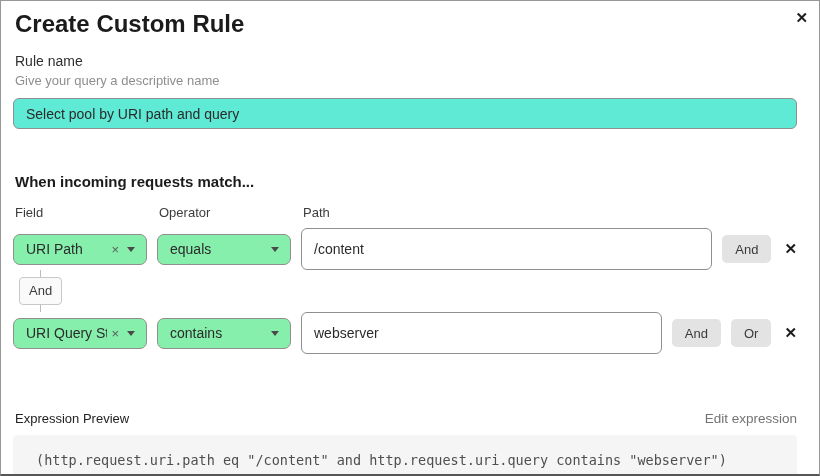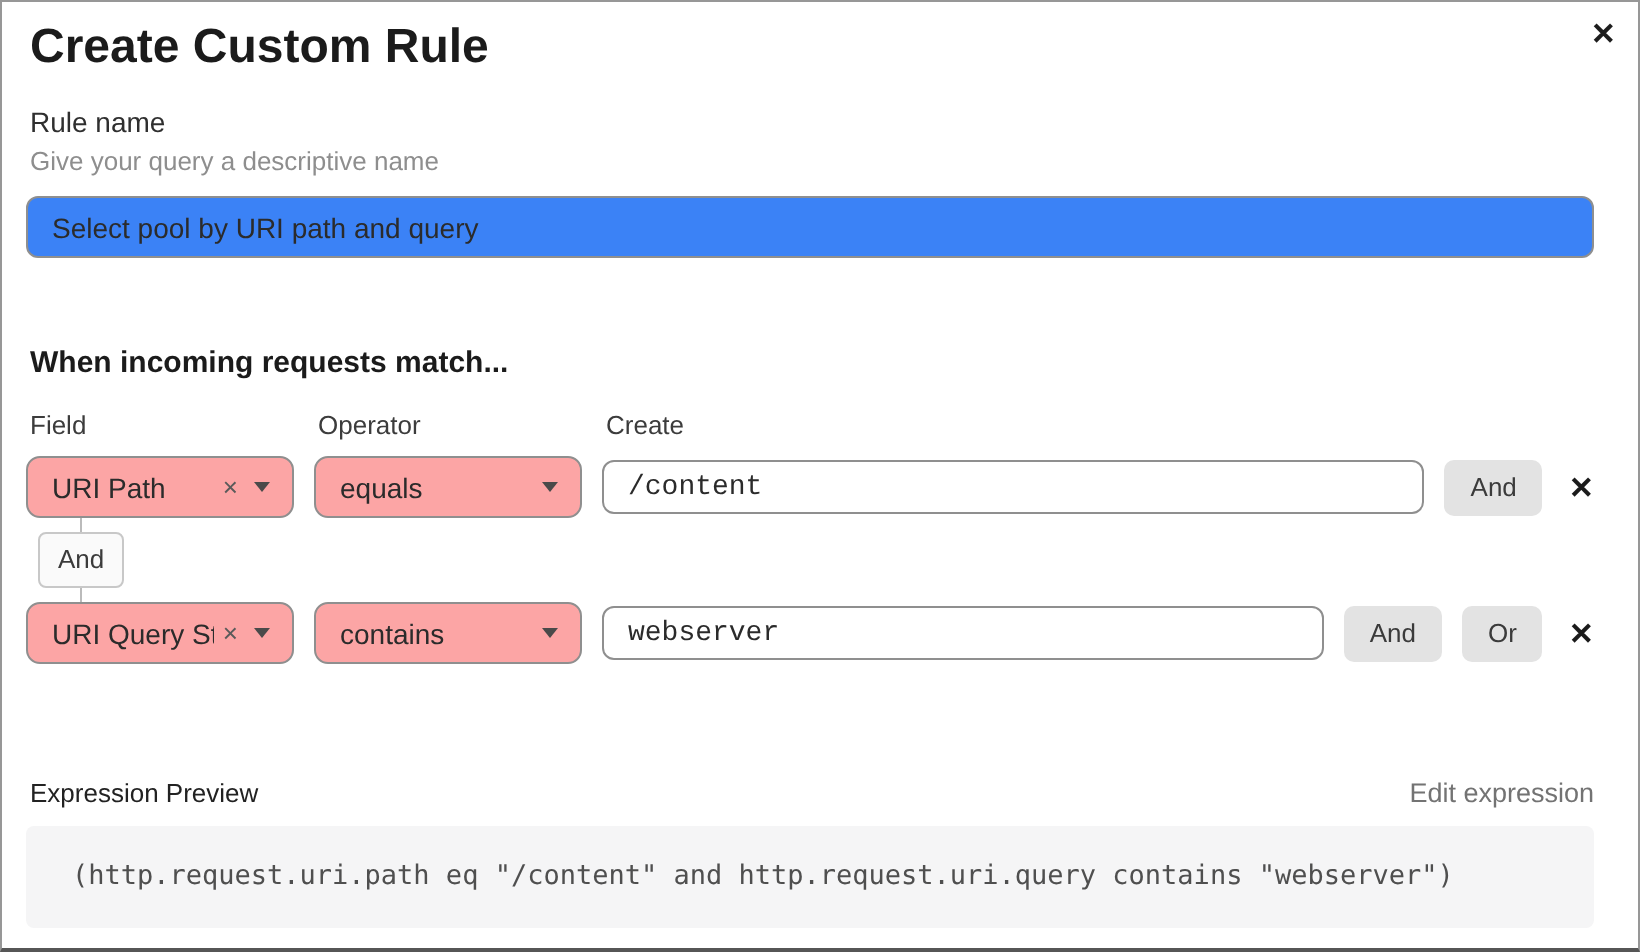--- a/index.html
+++ b/index.html
@@ -28,48 +28,48 @@
     background: none; border: none; padding: 2px;
     font-family: inherit; font-size: 15px; font-weight: 700; color: #1d1d1d;
     cursor: pointer; line-height: 1;
   }
   .section-label { margin: 20px 0 0 2px; font-size: 14px; line-height: 15px; color: #2f2f2f; }
   .helper { margin: 5px 0 0 2px; font-size: 13px; line-height: 14px; color: #8e8e8e; }
   .text-input {
     width: 100%; height: 31px;
     border: 1px solid #8f8f8f; border-radius: 6px;
     padding: 0 12px; font-size: 14px; color: #2b2b2b;
-    font-family: inherit; background: #3b82f6; outline: none;
+    font-family: inherit; background: #5eead4; outline: none;
   }
   .name-input { margin-top: 10px; }
   .match-heading { margin: 45px 0 0 2px; font-size: 15px; font-weight: 700; line-height: 16px; color: #1b1b1b; }
   .col-labels { display: flex; gap: 10px; margin-top: 16px; font-size: 13px; line-height: 14px; color: #3c3c3c; }
   .col-labels > div { padding-left: 2px; }
   .col-f, .col-o { width: 134px; flex: 0 0 134px; }
   .col-v { flex: 1; }
   .cond-row { display: flex; gap: 10px; align-items: center; margin-top: 8px; }
   .select {
     width: 134px; flex: 0 0 134px; height: 31px;
     border: 1px solid #8f8f8f; border-radius: 7px;
     display: flex; align-items: center;
     padding: 0 11px 0 12px;
-    font-size: 14px; color: #2b2b2b; background: #fca5a5; cursor: pointer;
+    font-size: 14px; color: #2b2b2b; background: #86efac; cursor: pointer;
   }
   .select .sel-txt { flex: 1; white-space: nowrap; overflow: hidden; }
   .clear-x { color: #5a5a5a; font-size: 13px; line-height: 1; margin: 0 8px 0 4px; }
   .caret {
     width: 0; height: 0; flex: 0 0 auto;
     border-left: 4px solid transparent; border-right: 4px solid transparent;
     border-top: 5px solid #4a4a4a;
   }
   .val-input {
-    flex: 1 1 auto; height: 27px;
+    flex: 1 1 auto; height: 42px;
     border: 1px solid #8f8f8f; border-radius: 6px;
     padding: 0 12px; font-size: 14px; color: #2b2b2b;
-    font-family: Liberation Mono, monospace; outline: none; min-width: 0;
+    font-family: Liberation Sans, sans-serif; outline: none; min-width: 0;
   }
   .conj-btn {
     flex: 0 0 auto; height: 28px; padding: 0 13px;
     background: #e3e3e3; border: none; border-radius: 5px;
     font-family: inherit; font-size: 13px; color: #3b3b3b; cursor: pointer;
   }
   .del-btn {
     flex: 0 0 auto; background: none; border: none; padding: 0; margin-left: 3px;
     font-family: inherit; font-size: 15px; font-weight: 700; color: #1b1b1b; cursor: pointer;
   }
@@ -99,21 +99,21 @@
 
   <div class="section-label">Rule name</div>
   <div class="helper">Give your query a descriptive name</div>
   <input class="text-input name-input" type="text" value="Select pool by URI path and query" style="">
 
   <div class="match-heading">When incoming requests match...</div>
 
   <div class="col-labels">
     <div class="col-f">Field</div>
     <div class="col-o">Operator</div>
-    <div class="col-v">Create</div>
+    <div class="col-v">Path</div>
   </div>
 
   
   <div class="cond-row">
     <div class="select">
       <span class="sel-txt">URI Path</span>
       <span class="clear-x">×</span>
       <span class="caret"></span>
     </div>
     <div class="select">

